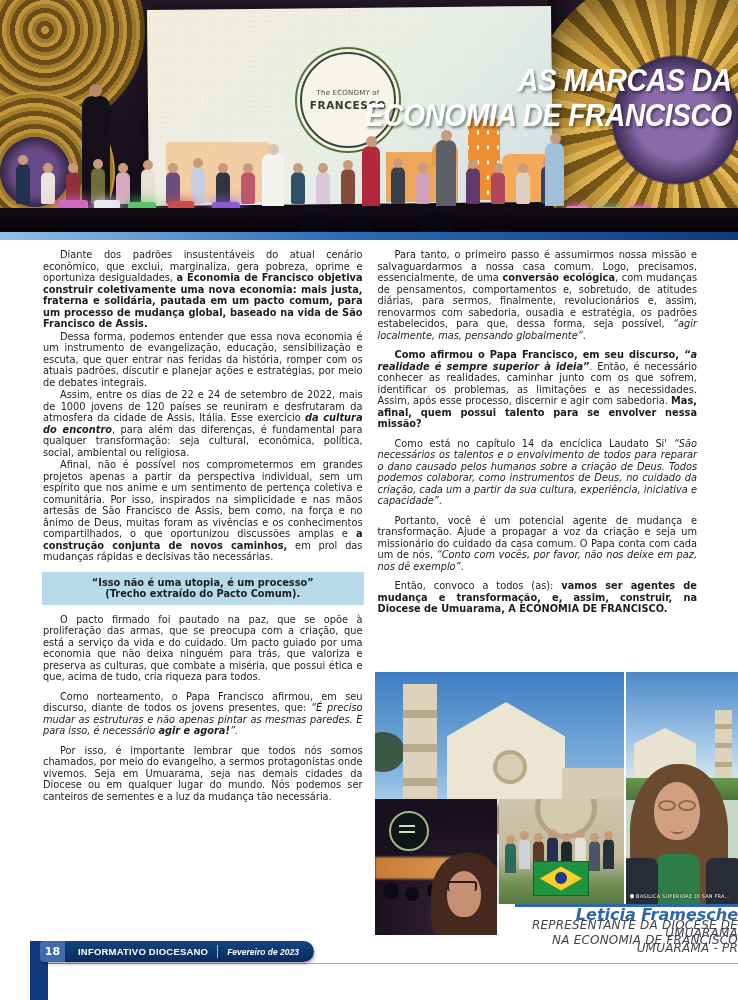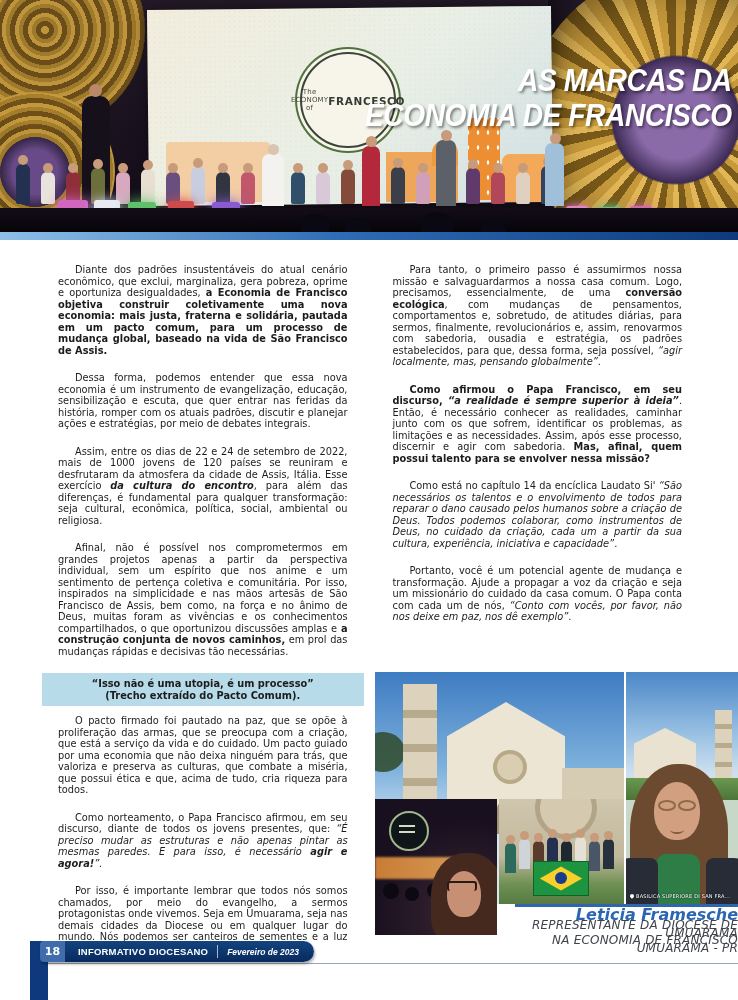--- a/index.html
+++ b/index.html
@@ -22,21 +22,21 @@
        background:radial-gradient(circle,#8a6aa8 0 38%,#3c2a54 62%,transparent 64%);}
   .curtain{position:absolute;left:548px;top:0;width:104px;height:232px;
        background:linear-gradient(90deg,#150f19 0%,#261c2b 45%,#170f1b 100%);}
   .screen{position:absolute;left:148px;top:8px;width:404px;height:196px;transform:rotate(-.6deg);
        background:linear-gradient(135deg,#f2eddd 0%,#e9efe6 55%,#cfdfe3 100%);
        box-shadow:0 0 18px rgba(0,0,0,.5);}
   .screen::after{content:'';position:absolute;inset:0;
        background-image:radial-gradient(#d9cfbf 0.5px,transparent 0.7px);background-size:5px 5px;opacity:.5;}
   .eof-logo{position:absolute;left:300px;top:52px;width:92px;height:92px;border-radius:50%;
        background:#f7f4e9;border:2px solid #3a443a;box-shadow:0 0 0 3px #f7f4e9,0 0 0 5px #51713f;
-       display:flex;flex-direction:row;align-items:center;justify-content:center;text-align:center;z-index:4;}
+       display:flex;flex-direction:column;align-items:center;justify-content:center;text-align:center;z-index:4;}
   .eof-top{font-size:7px;color:#4a4a42;letter-spacing:.2px;}
   .eof-bottom{font-size:10.5px;font-weight:bold;color:#333c33;letter-spacing:.6px;margin-top:2px;}
   .sk{position:absolute;z-index:3;}
   .sk-tower{left:468px;top:118px;width:32px;height:82px;background:#ee8e33;
        background-image:radial-gradient(#fff 1.2px,transparent 1.6px);background-size:10px 15px;background-position:5px 7px;}
   .sk-arch{left:502px;top:154px;width:50px;height:48px;background:#f3a959;border-radius:8px 8px 0 0;}
   .sk-blocks{left:386px;top:152px;width:72px;height:50px;background:#f0a04a;opacity:.9;}
   .sk-dome{left:432px;top:140px;width:26px;height:26px;border-radius:50% 50% 0 0;background:#ee9a40;}
   .sk-light{left:166px;top:142px;width:104px;height:60px;background:#f6c089;opacity:.7;border-radius:4px 4px 0 0;}
   .people{position:absolute;left:16px;right:150px;bottom:28px;display:flex;align-items:flex-end;gap:11px;z-index:5;}
@@ -88,21 +88,21 @@
   .title{position:absolute;right:6px;top:42px;z-index:20;text-align:right;color:#ffffff;
        font-family:"Liberation Sans",sans-serif;font-weight:bold;font-style:italic;
        font-size:32px;line-height:1.08;letter-spacing:-.5px;
        text-shadow:2px 2px 3px rgba(0,0,0,.45);transform:scaleX(.88);transform-origin:100% 0;}
   .banner-strip{position:absolute;left:0;top:232px;width:738px;height:8px;
        background:linear-gradient(90deg,#8fc1e8 0%,#2f6db6 45%,#0d3a7d 100%);}
 
   
   .columns{position:absolute;left:42px;top:248px;width:656px;display:flex;gap:13px;}
   .col{width:322px;font-size:9.8px;line-height:11.5px;text-align:justify;}
-  .para{margin:16px;text-indent:17px;}
+  .para{margin:1px;text-indent:17px;}
   .para.gap{margin-top:8px;}
   .para.box{background:#b7dbe9;font-weight:bold;padding:5px 7px;margin:9px 0;}
   .para.quote{background:#b7dbe9;font-weight:bold;text-align:center;text-indent:0;
        padding:5px 7px;margin:9px 0;}
   .rb{font-weight:bold}.ri{font-style:italic}.rbi{font-weight:bold;font-style:italic}
 
   
   .collage{position:absolute;left:375px;top:672px;width:363px;height:263px;background:#fff;}
   .ph{position:absolute;overflow:hidden;}
   .ph-basilica{left:0;top:0;width:249px;height:232px;
@@ -268,20 +268,21 @@
         <p class="para quote"><span>“Isso não é uma utopia, é um processo”</span><br><span>(Trecho extraído do Pacto Comum).</span></p>
         <p class="para gap"><span>O pacto firmado foi pautado na paz, que se opõe à proliferação das armas, que se preocupa com a criação, que está a serviço da vida e do cuidado. Um pacto guiado por uma economia que não deixa ninguém para trás, que valoriza e preserva as culturas, que combate a miséria, que possui ética e que, acima de tudo, cria riqueza para todos.</span></p>
         <p class="para gap"><span>Como norteamento, o Papa Francisco afirmou, em seu discurso, diante de todos os jovens presentes, que: </span><span class="ri">“É preciso mudar as estruturas e não apenas pintar as mesmas paredes. E para isso, é necessário </span><span class="rbi">agir e agora!</span><span class="ri">”.</span></p>
         <p class="para gap"><span>Por isso, é importante lembrar que todos nós somos chamados, por meio do evangelho, a sermos protagonistas onde vivemos. Seja em Umuarama, seja nas demais cidades da Diocese ou em qualquer lugar do mundo. Nós podemos ser canteiros de sementes e a luz da mudança tão necessária.</span></p>
       </div>
     <div class="col">
         <p class="para"><span>Para tanto, o primeiro passo é assumirmos nossa missão e salvaguardarmos a nossa casa comum. Logo, precisamos, essencialmente, de uma </span><span class="rb">conversão ecológica</span><span>, com mudanças de pensamentos, comportamentos e, sobretudo, de atitudes diárias, para sermos, finalmente, revolucionários e, assim, renovarmos com sabedoria, ousadia e estratégia, os padrões estabelecidos, para que, dessa forma, seja possível, </span><span class="ri">“agir localmente, mas, pensando globalmente”</span><span>.</span></p>
         <p class="para gap"><span class="rb">Como afirmou o Papa Francisco, em seu discurso, </span><span class="rbi">“a realidade é sempre superior à ideia”</span><span>. Então, é necessário conhecer as realidades, caminhar junto com os que sofrem, identificar os problemas, as limitações e as necessidades. Assim, após esse processo, discernir e agir com sabedoria. </span><span class="rb">Mas, afinal, quem possui talento para se envolver nessa missão?</span></p>
         <p class="para gap"><span>Como está no capítulo 14 da encíclica Laudato Si' </span><span class="ri">“São necessários os talentos e o envolvimento de todos para reparar o dano causado pelos humanos sobre a criação de Deus. Todos podemos colaborar, como instrumentos de Deus, no cuidado da criação, cada um a partir da sua cultura, experiência, iniciativa e capacidade”</span><span>.</span></p>
         <p class="para gap"><span>Portanto, você é um potencial agente de mudança e transformação. Ajude a propagar a voz da criação e seja um missionário do cuidado da casa comum. O Papa conta com cada um de nós, </span><span class="ri">“Conto com vocês, por favor, não nos deixe em paz, nos dê exemplo”</span><span>.</span></p>
+        <p class="para gap"><span>Então, convoco a todos (as): </span><span class="rb">vamos ser agentes de mudança e transformação, e, assim, construir, na Diocese de Umuarama, A ECONOMIA DE FRANCISCO.</span></p>
       </div>
   </main>
 
   <section class="collage">
     <div class="ph ph-basilica">
       <div class="bas-tree"></div>
       <div class="bas-tower"></div>
       <div class="bas-facade"></div>
       <div class="bas-rose"></div>
       <div class="bas-door"></div>

